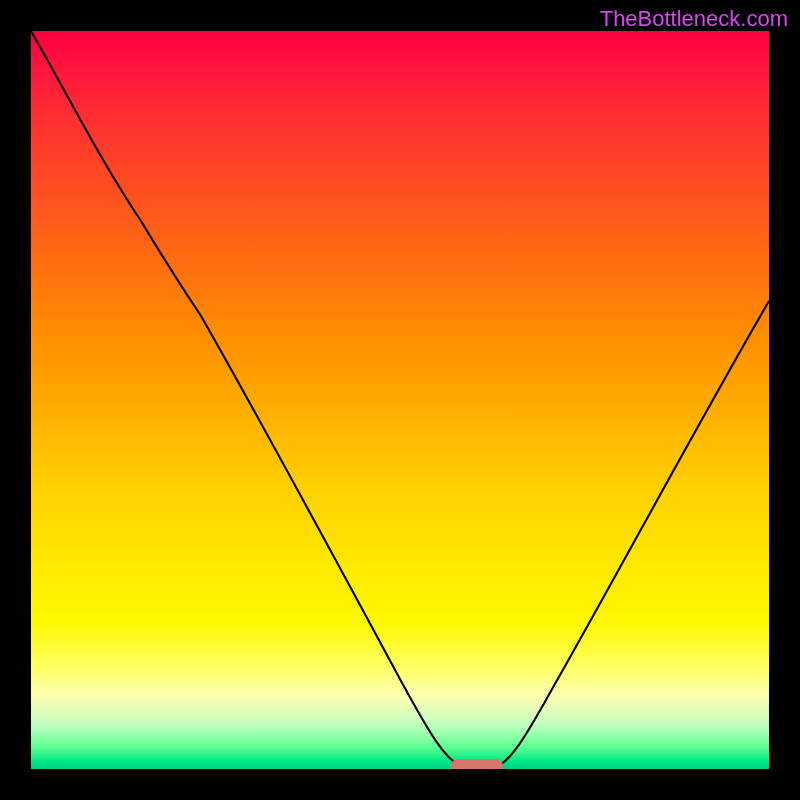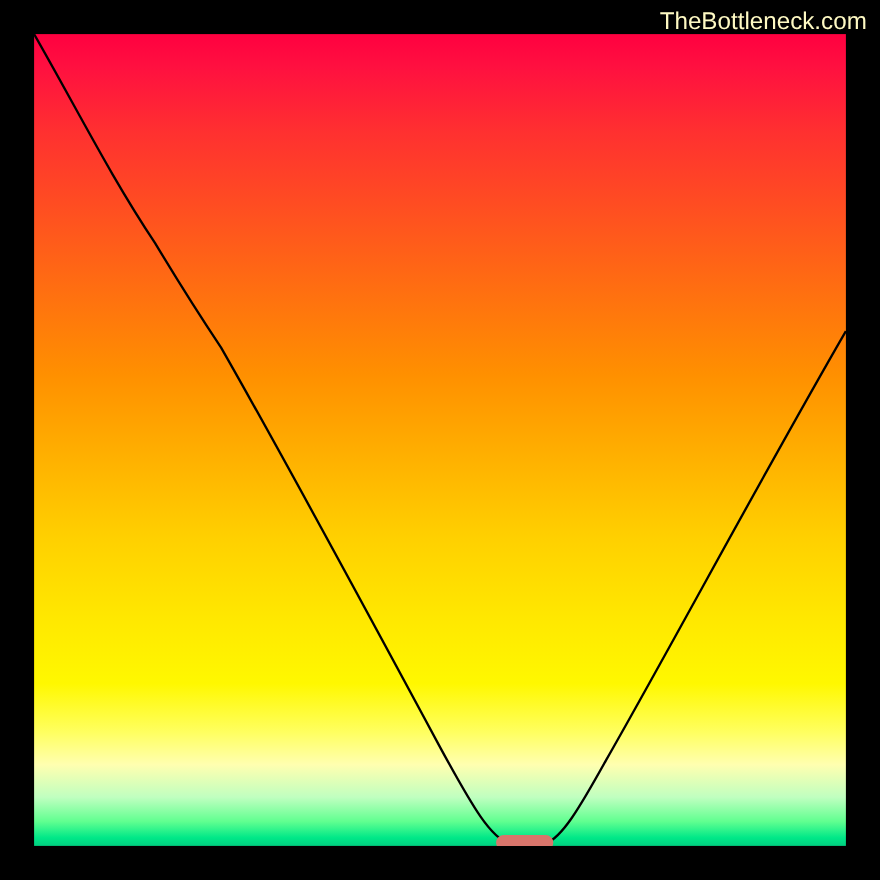--- a/index.html
+++ b/index.html
@@ -8,21 +8,21 @@
   height: 800px;
   background: #000;
   position: relative;
   overflow: hidden;
   font-family: Arial, sans-serif;
 }
 .watermark {
   position: absolute;
   top: 6px;
   right: 12px;
-  color: #fef9c3;
+  color: #d946ef;
   font-size: 22px;
   font-weight: 400;
   font-family: Arial, sans-serif;
   z-index: 10;
 }
 .plot-area {
   position: absolute;
   left: 31px;
   top: 31px;
   width: 738px;  

